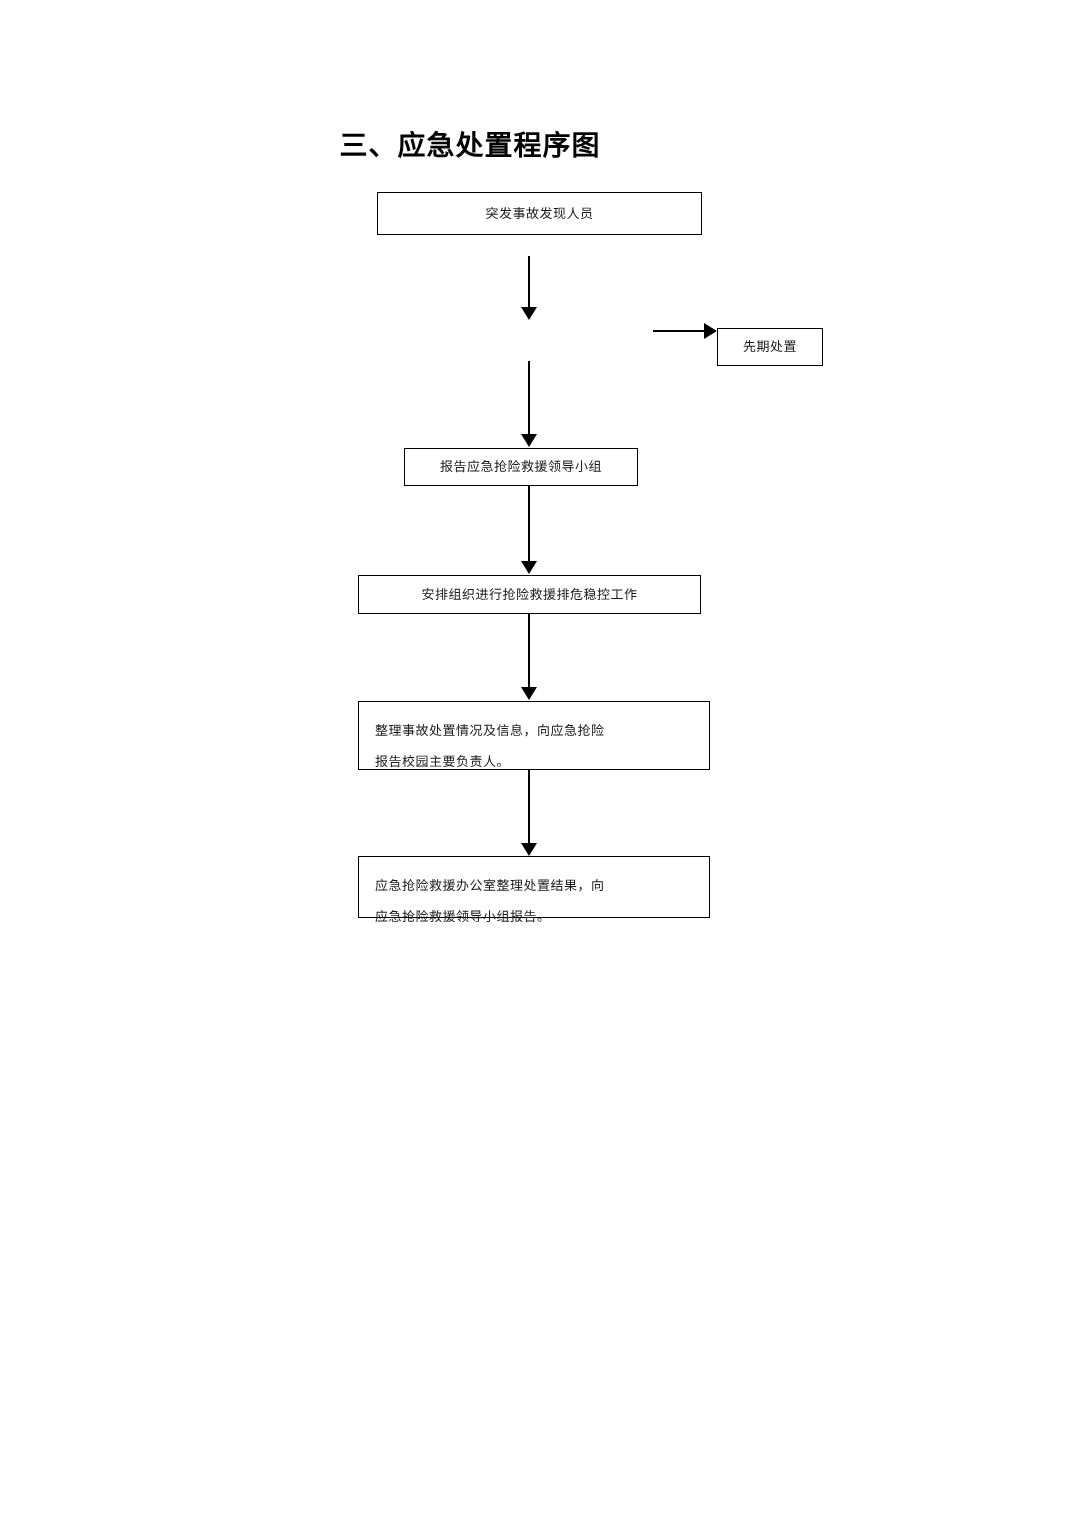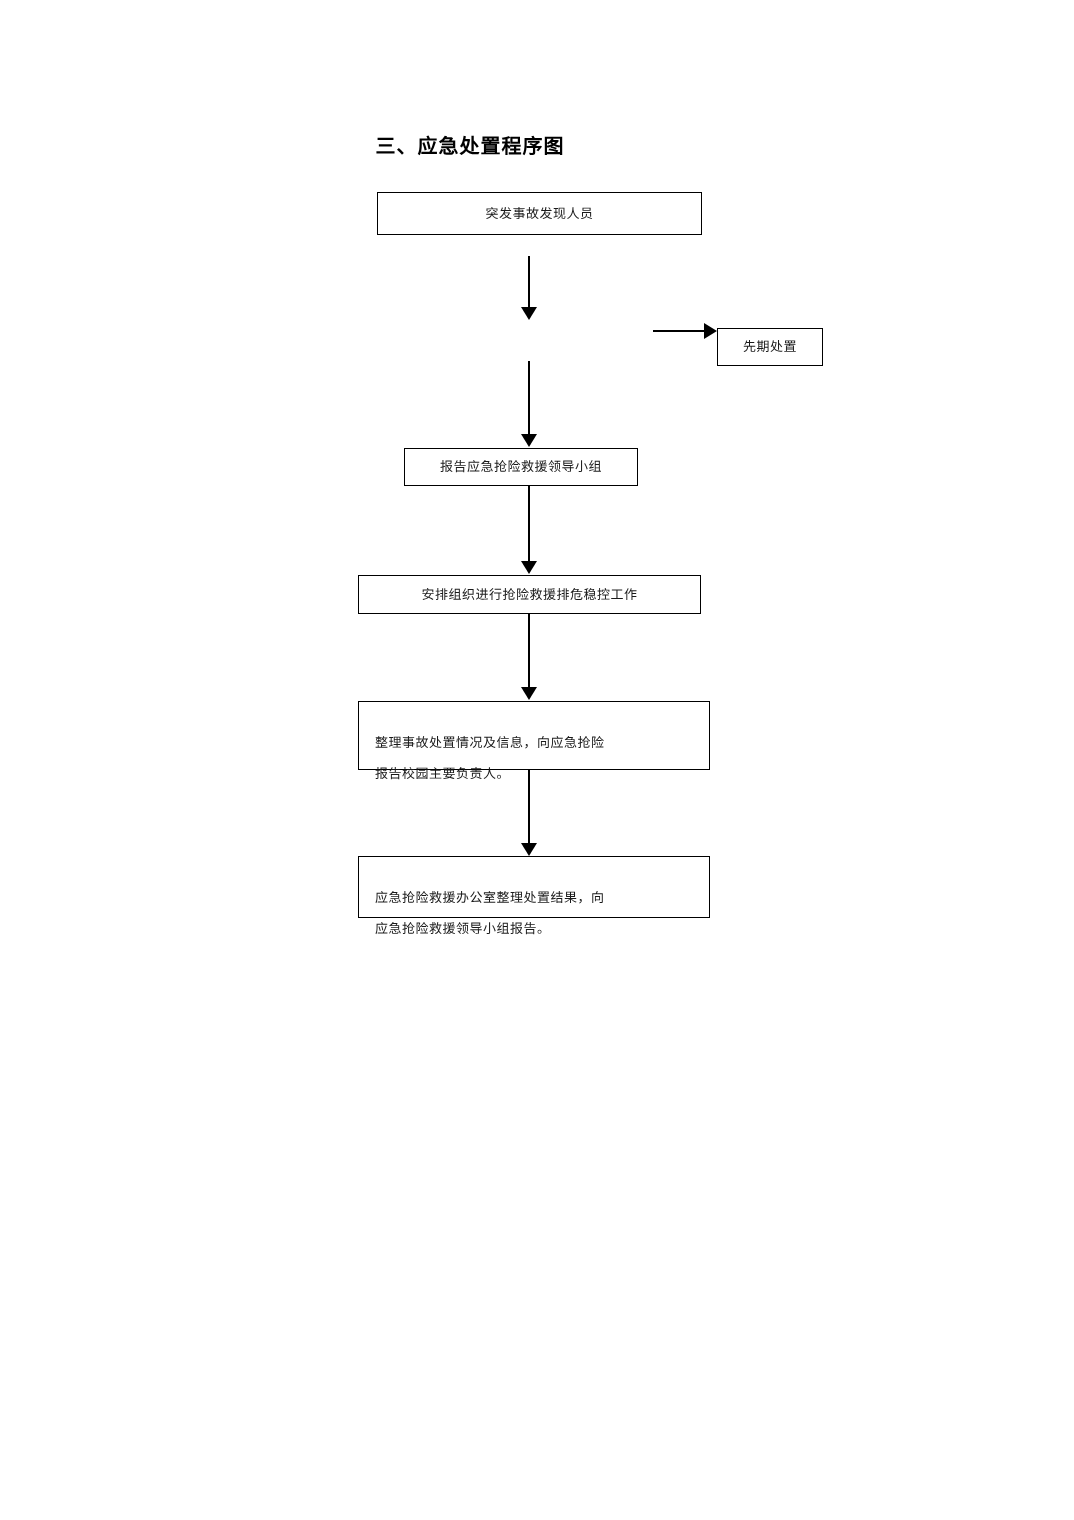--- a/index.html
+++ b/index.html
@@ -18,21 +18,21 @@
     height: 1520px;
     background: #ffffff;
     overflow: hidden;
   }
   .doc-title {
     position: absolute;
     left: 0;
     top: 126px;
     width: 940px;
     text-align: center;
-    font-size: 20px;
+    font-size: 28px;
     font-weight: bold;
     letter-spacing: 1px;
     font-family: "Liberation Serif", "DejaVu Serif", serif;
     color: #000000;
     line-height: 40px;
     white-space: nowrap;
   }
   .node {
     position: absolute;
     box-sizing: border-box;
@@ -46,21 +46,21 @@
     color: #1a1a1a;
     font-family: "Liberation Serif", "DejaVu Serif", serif;
     letter-spacing: 0.5px;
     text-align: center;
     padding: 0 6px;
   }
   .node.multiline {
     align-items: flex-start;
     justify-content: flex-start;
     text-align: left;
-    padding: 25px 14px 0 16px;
+    padding: 13px 14px 0 16px;
   }
   .node.multiline .node-text {
     display: block;
     line-height: 31px;
   }
   .arrow-v {
     position: absolute;
     width: 0;
   }
   .arrow-v .shaft {

